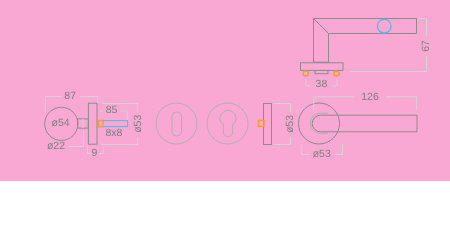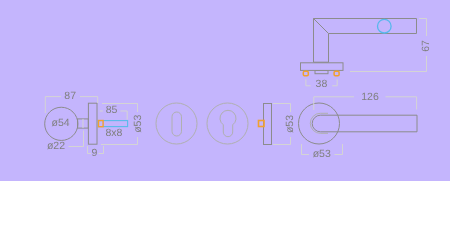--- a/index.html
+++ b/index.html
@@ -1,17 +1,17 @@
 <!DOCTYPE html>
 <html><head>
 <meta charset="utf-8">
 <style>
   html,body{margin:0;padding:0;background:#fff;-webkit-font-smoothing:antialiased;text-rendering:geometricPrecision;}
   body{width:450px;height:181px;overflow:hidden;font-family:"Liberation Sans",sans-serif;}
-  #stage{position:relative;width:450px;height:181px;background:#c4b5fd;}
+  #stage{position:relative;width:450px;height:181px;background:#f9a8d4;}
   svg{display:block;}
   .dimtxt{font-family:"Liberation Sans",sans-serif;fill:#808080;font-size:10.5px;}
   .obj{fill:none;stroke:#8c8c8c;stroke-width:1;}
   .obj2{fill:none;stroke:#b0b0b0;stroke-width:1;}
   .dim{fill:none;stroke:#d4d4d4;stroke-width:1;}
 </style>
 </head>
 <body>
 
 <div id="stage">

